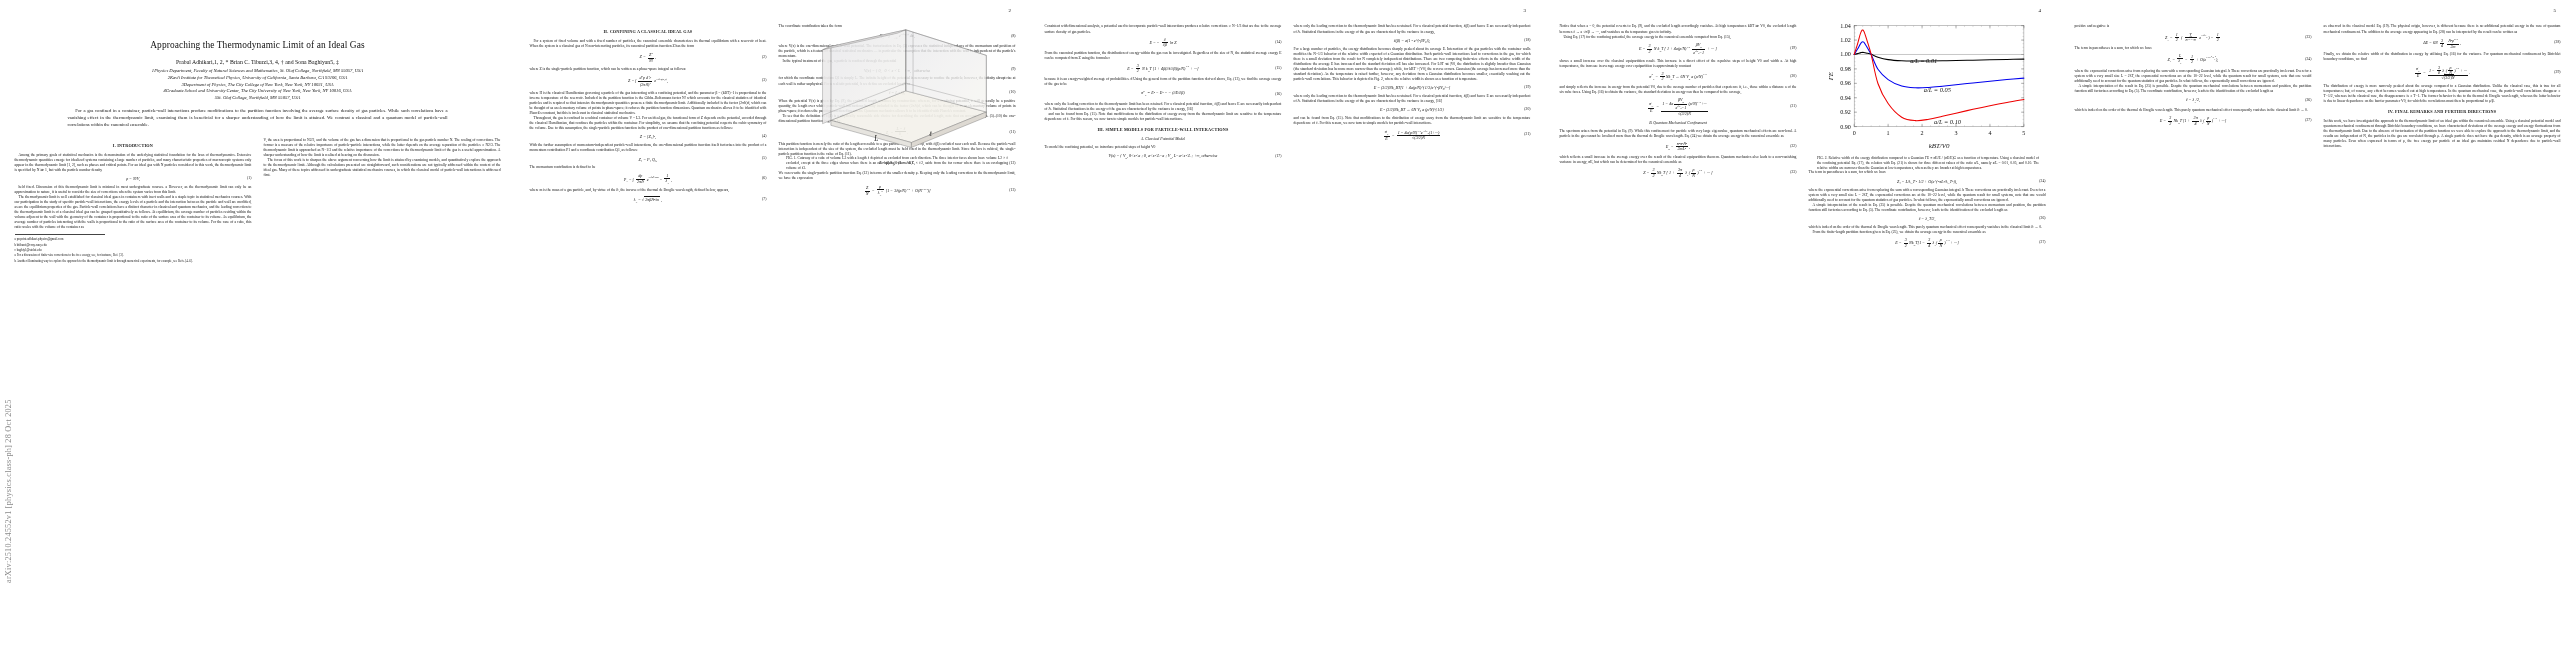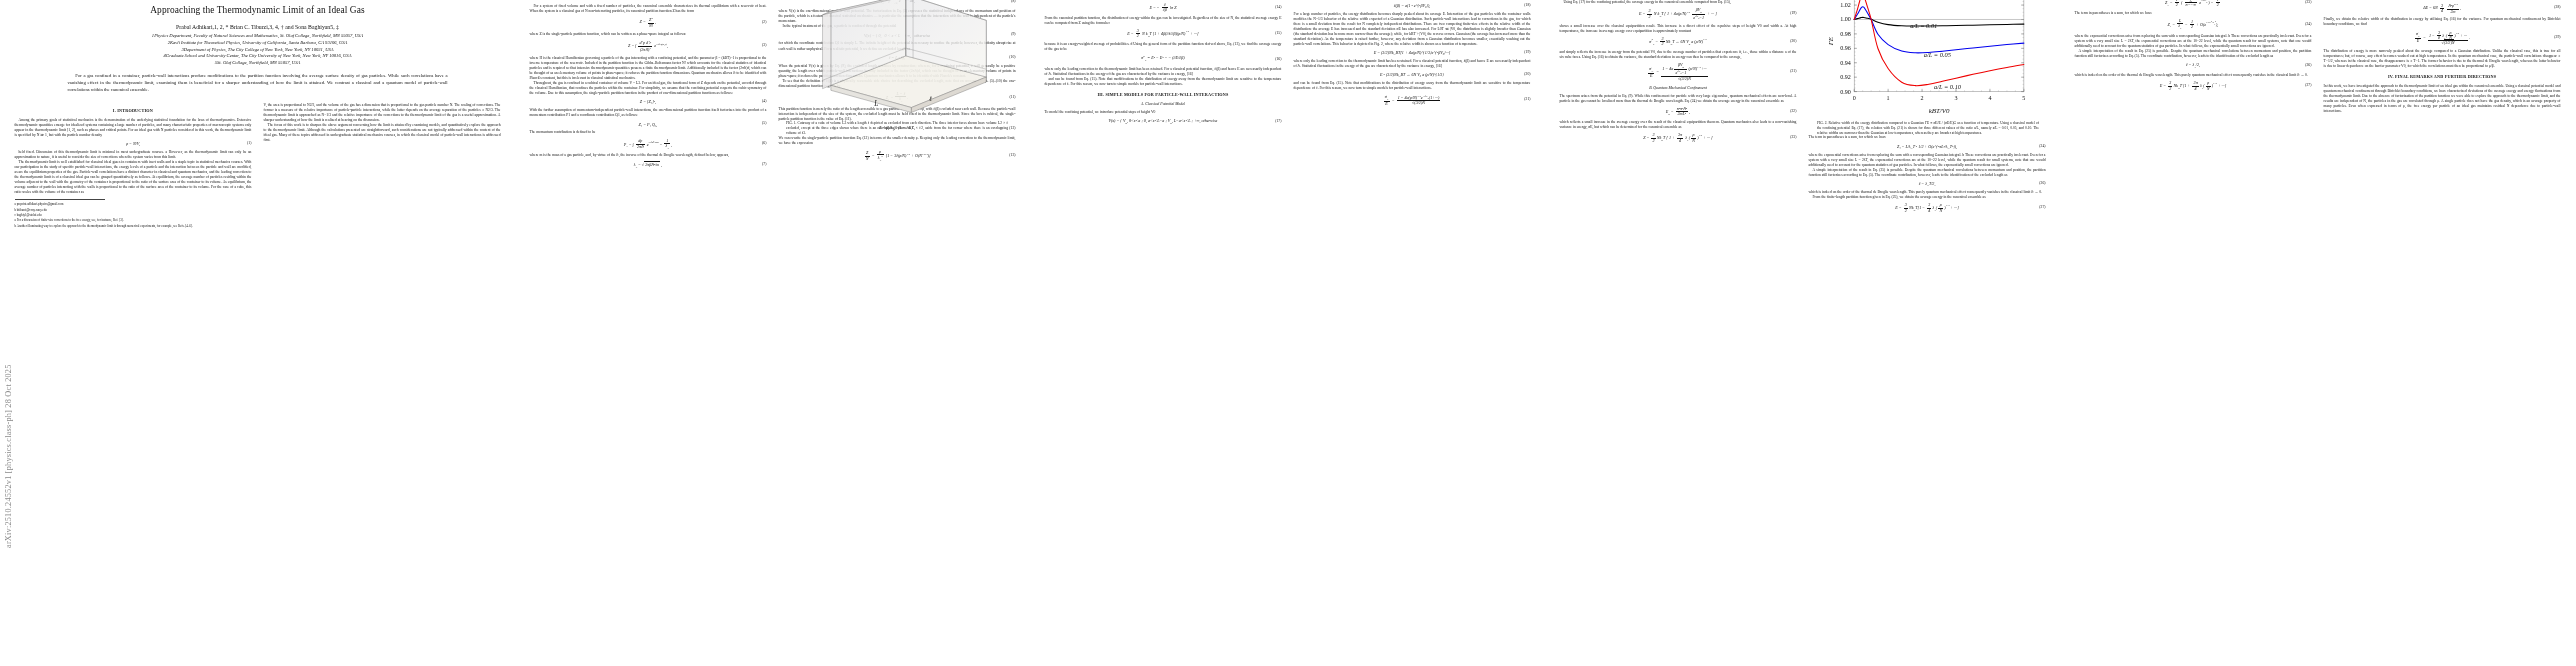--- a/index.html
+++ b/index.html
@@ -12,21 +12,21 @@
   body {
     font-family: "Liberation Serif", "DejaVu Serif", serif;
     color: #111;
   }
 
   #pages {
     display: flex;
     flex-direction: row;
     width: 2576px;
     height: 597px;
-    align-items: center;
+    align-items: flex-start;
   }
 
   .page {
     position: relative;
     width: 515px;
     height: 667px;
     background: #fff;
     flex: 0 0 515px;
     overflow: hidden;
     padding: 7.8px 14.5px 5.6px 14.5px;

